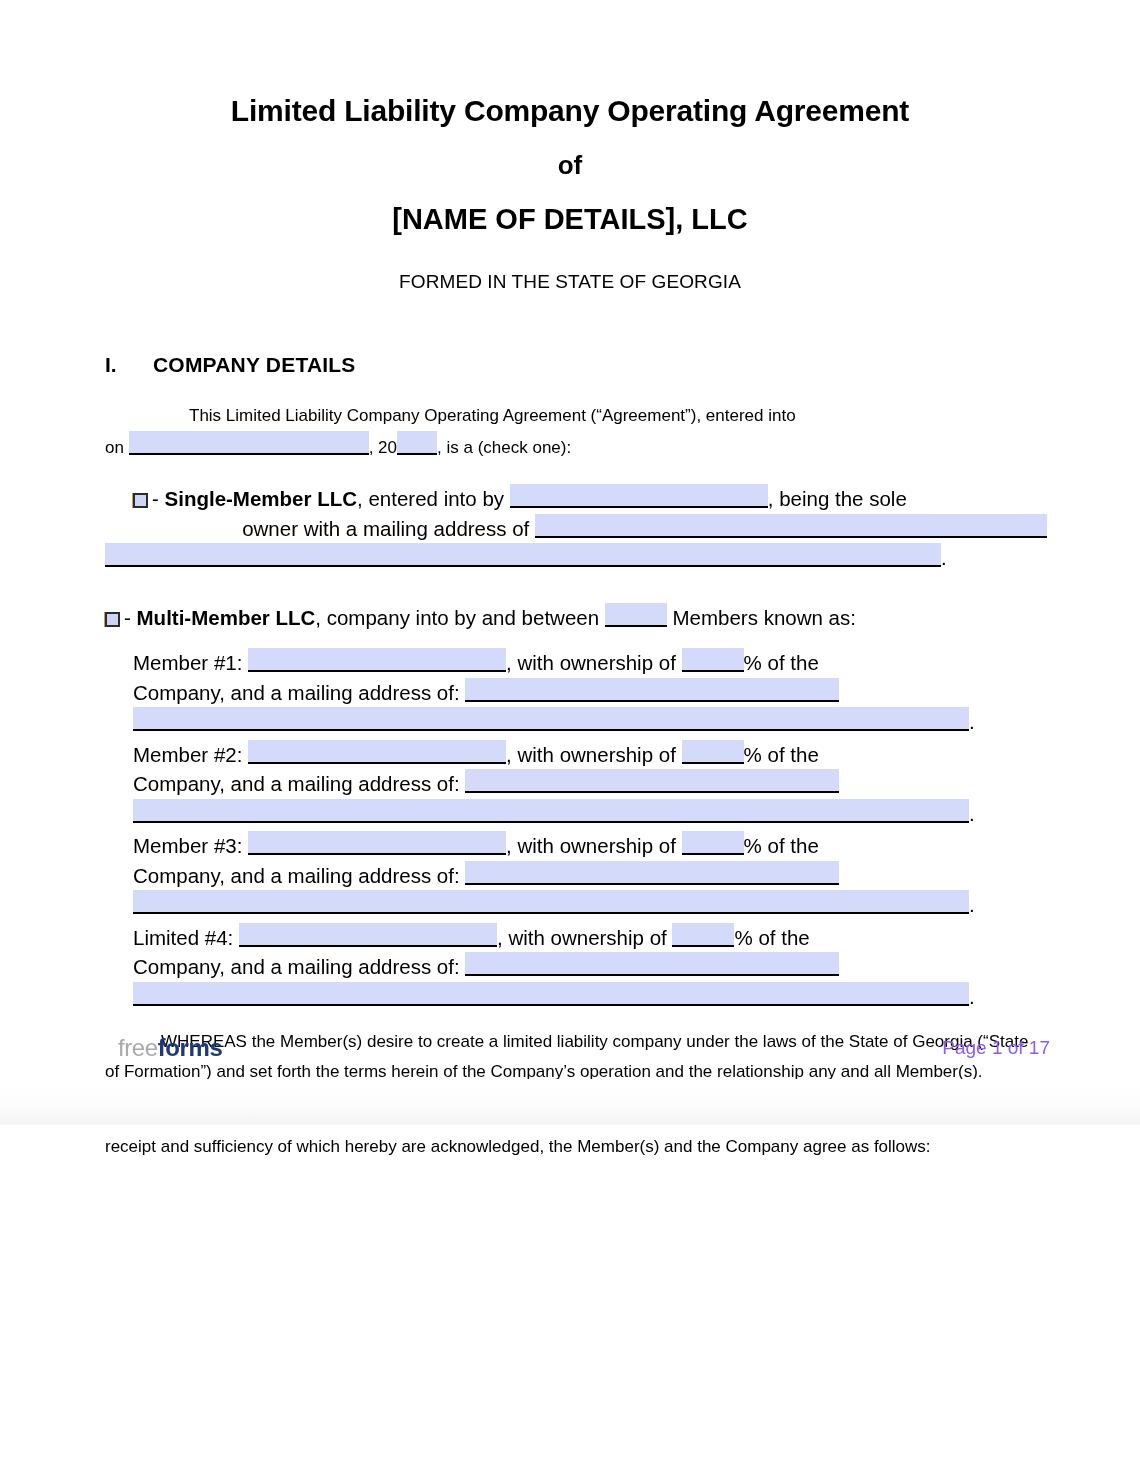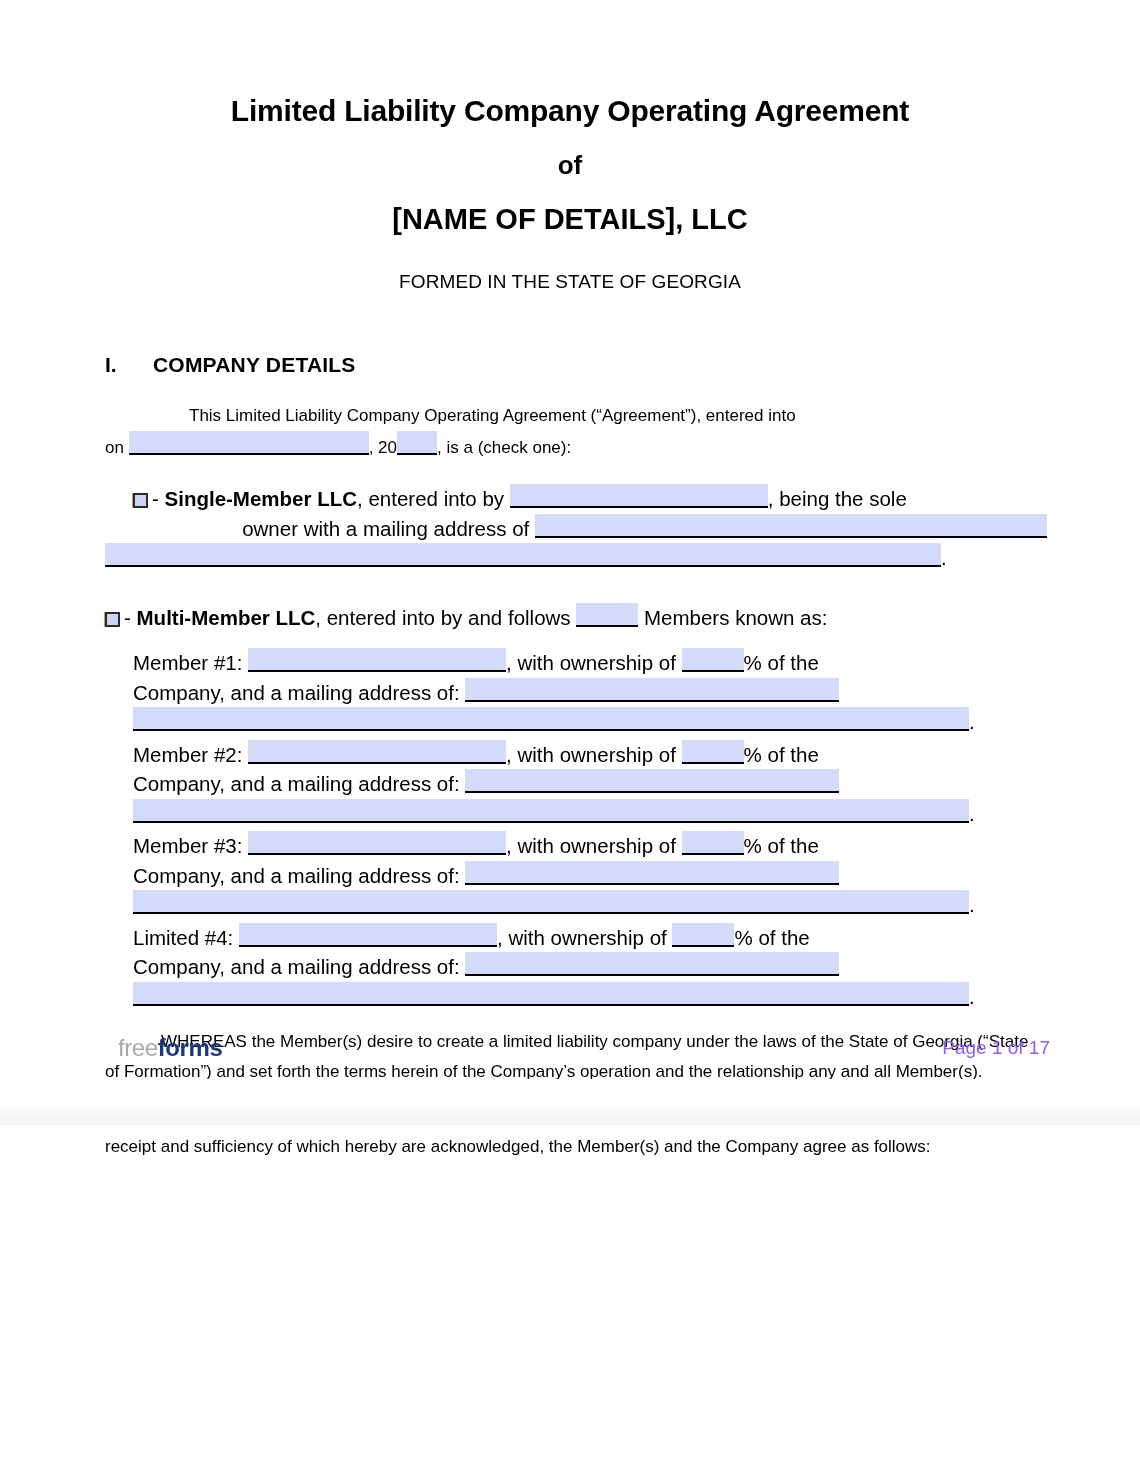--- a/index.html
+++ b/index.html
@@ -203,21 +203,21 @@
       <span class="blank blank-addr1"></span>
     </div>
     <div class="option-line" style="padding-left:0;">
       <span class="blank blank-full"></span><span>.</span>
     </div>
 
     <div class="block-gap-lg"></div>
 
     <div class="option-line" style="padding-left:0;">
       <span class="checkbox"></span><span>-</span>
-      <b>Multi-Member LLC</b><span>, entered into by and follows</span>
+      <b>Multi-Member LLC</b><span>, company into by and between</span>
       <span class="blank blank-count"></span>
       <span>Members known as:</span>
     </div>
 
     <div class="block-gap-sm"></div>
 
     <div class="member-block">
       <div class="member-row">
         <span>Member #1:</span>
         <span class="blank blank-member"></span><span>, with ownership of</span>

